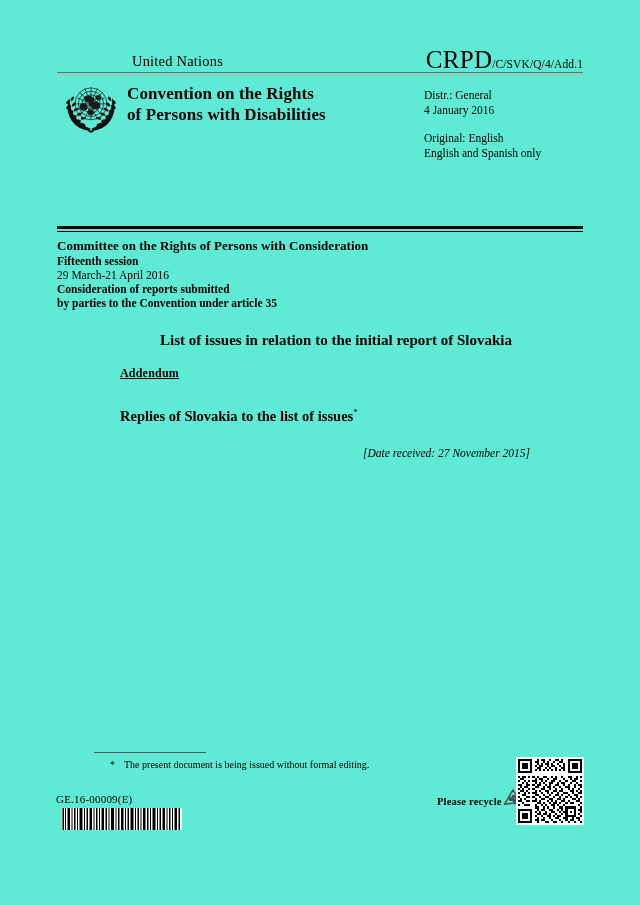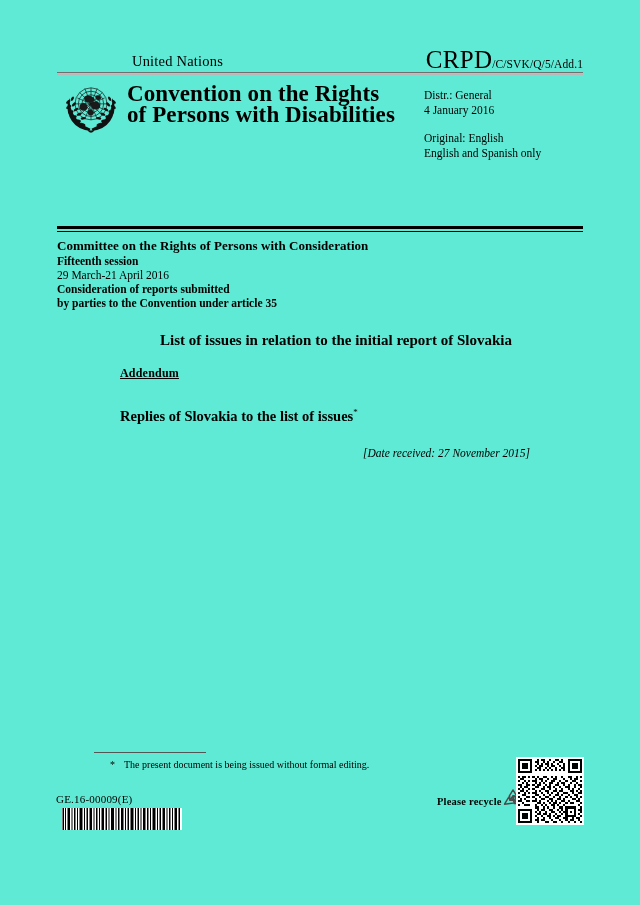--- a/index.html
+++ b/index.html
@@ -75,21 +75,21 @@
     left: 60px;
     top: 80px;
     width: 62px;
     height: 56px;
   }
 
   .conv-title {
     position: absolute;
     left: 127px;
     top: 83px;
-    font-size: 23px;
+    font-size: 17px;
     font-weight: bold;
     line-height: 21px;
     letter-spacing: 0.1px;
   }
 
   .distr-block {
     position: absolute;
     left: 424px;
     top: 88px;
     font-size: 11.5px;
@@ -241,21 +241,21 @@
 </style>
 </head>
 <body>
 
 <div class="page">
 
   <div class="masthead">
     <div class="masthead-top">
       <div class="org-name">United Nations</div>
       <div class="doc-symbol">
-        <span class="sym-main">CRPD</span><span class="sym-sub">/C/SVK/Q/5/Add.1</span>
+        <span class="sym-main">CRPD</span><span class="sym-sub">/C/SVK/Q/4/Add.1</span>
       </div>
     </div>
   </div>
 
   <div class="rule-thin"></div>
   <div class="rule-thin-2"></div>
 
   <div class="emblem">
     <svg viewBox="0 0 120 108" width="62" height="56" aria-hidden="true">
       <g fill="none" stroke="#111" stroke-width="1.3">

